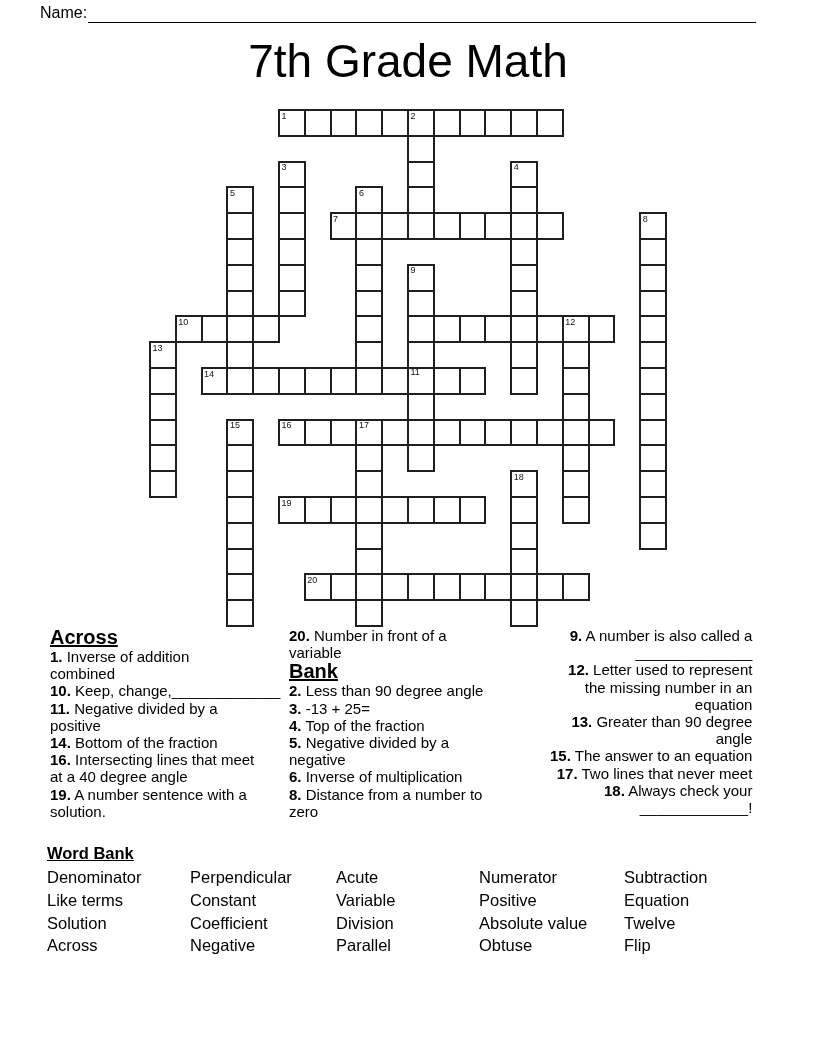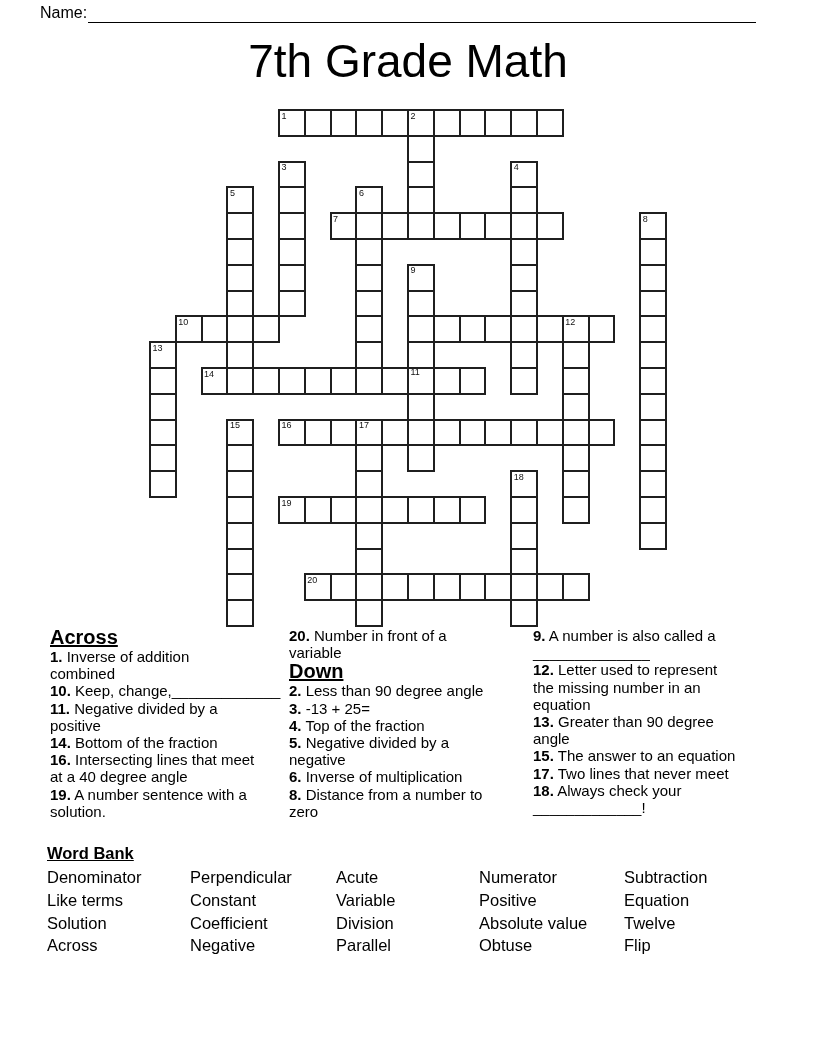--- a/index.html
+++ b/index.html
@@ -15,21 +15,21 @@
          font-size:46px;font-weight:normal;margin:0;}
   
   #grid{position:absolute;left:149px;top:109px;width:520px;height:520px;}
   .cell{position:absolute;width:27.8px;height:27.8px;box-sizing:border-box;
         border:2px solid #1f1f1f;background:#ffffff;}
   .cell-label{position:absolute;font-size:9px;line-height:9px;z-index:3;color:#111;}
   
   .clue-col{position:absolute;top:627px;font-size:15px;line-height:17.2px;}
   .clue-col.col-0{left:50px;}
   .clue-col.col-1{left:289px;}
-  .clue-col.col-2{left:533px;}
+  .clue-col.col-2{left:550px;text-align:right;}
   .clue-header{font-size:20px;font-weight:bold;text-decoration:underline;line-height:21px;}
   .clue-line{white-space:nowrap;}
   .clue-line b{font-weight:bold;}
   
   .wb-header{position:absolute;left:47px;top:844px;font-size:16.5px;font-weight:bold;
              text-decoration:underline;}
   .wb-col{position:absolute;top:866px;font-size:16.5px;line-height:22.8px;white-space:nowrap;}
   .wb-col.wb-0{left:47px;}
   .wb-col.wb-1{left:190px;}
   .wb-col.wb-2{left:336px;}
@@ -246,21 +246,21 @@
     <div class="clue-line">positive</div>
     <div class="clue-line"><b>14.</b> Bottom of the fraction</div>
     <div class="clue-line"><b>16.</b> Intersecting lines that meet</div>
     <div class="clue-line">at a 40 degree angle</div>
     <div class="clue-line"><b>19.</b> A number sentence with a</div>
     <div class="clue-line">solution.</div>
   </div>
 <div class="clue-col col-1">
     <div class="clue-line"><b>20.</b> Number in front of a</div>
     <div class="clue-line">variable</div>
-    <div class="clue-header">Down</div>
+    <div class="clue-header">Bank</div>
     <div class="clue-line"><b>2.</b> Less than 90 degree angle</div>
     <div class="clue-line"><b>3.</b> -13 + 25=</div>
     <div class="clue-line"><b>4.</b> Top of the fraction</div>
     <div class="clue-line"><b>5.</b> Negative divided by a</div>
     <div class="clue-line">negative</div>
     <div class="clue-line"><b>6.</b> Inverse of multiplication</div>
     <div class="clue-line"><b>8.</b> Distance from a number to</div>
     <div class="clue-line">zero</div>
   </div>
 <div class="clue-col col-2">

